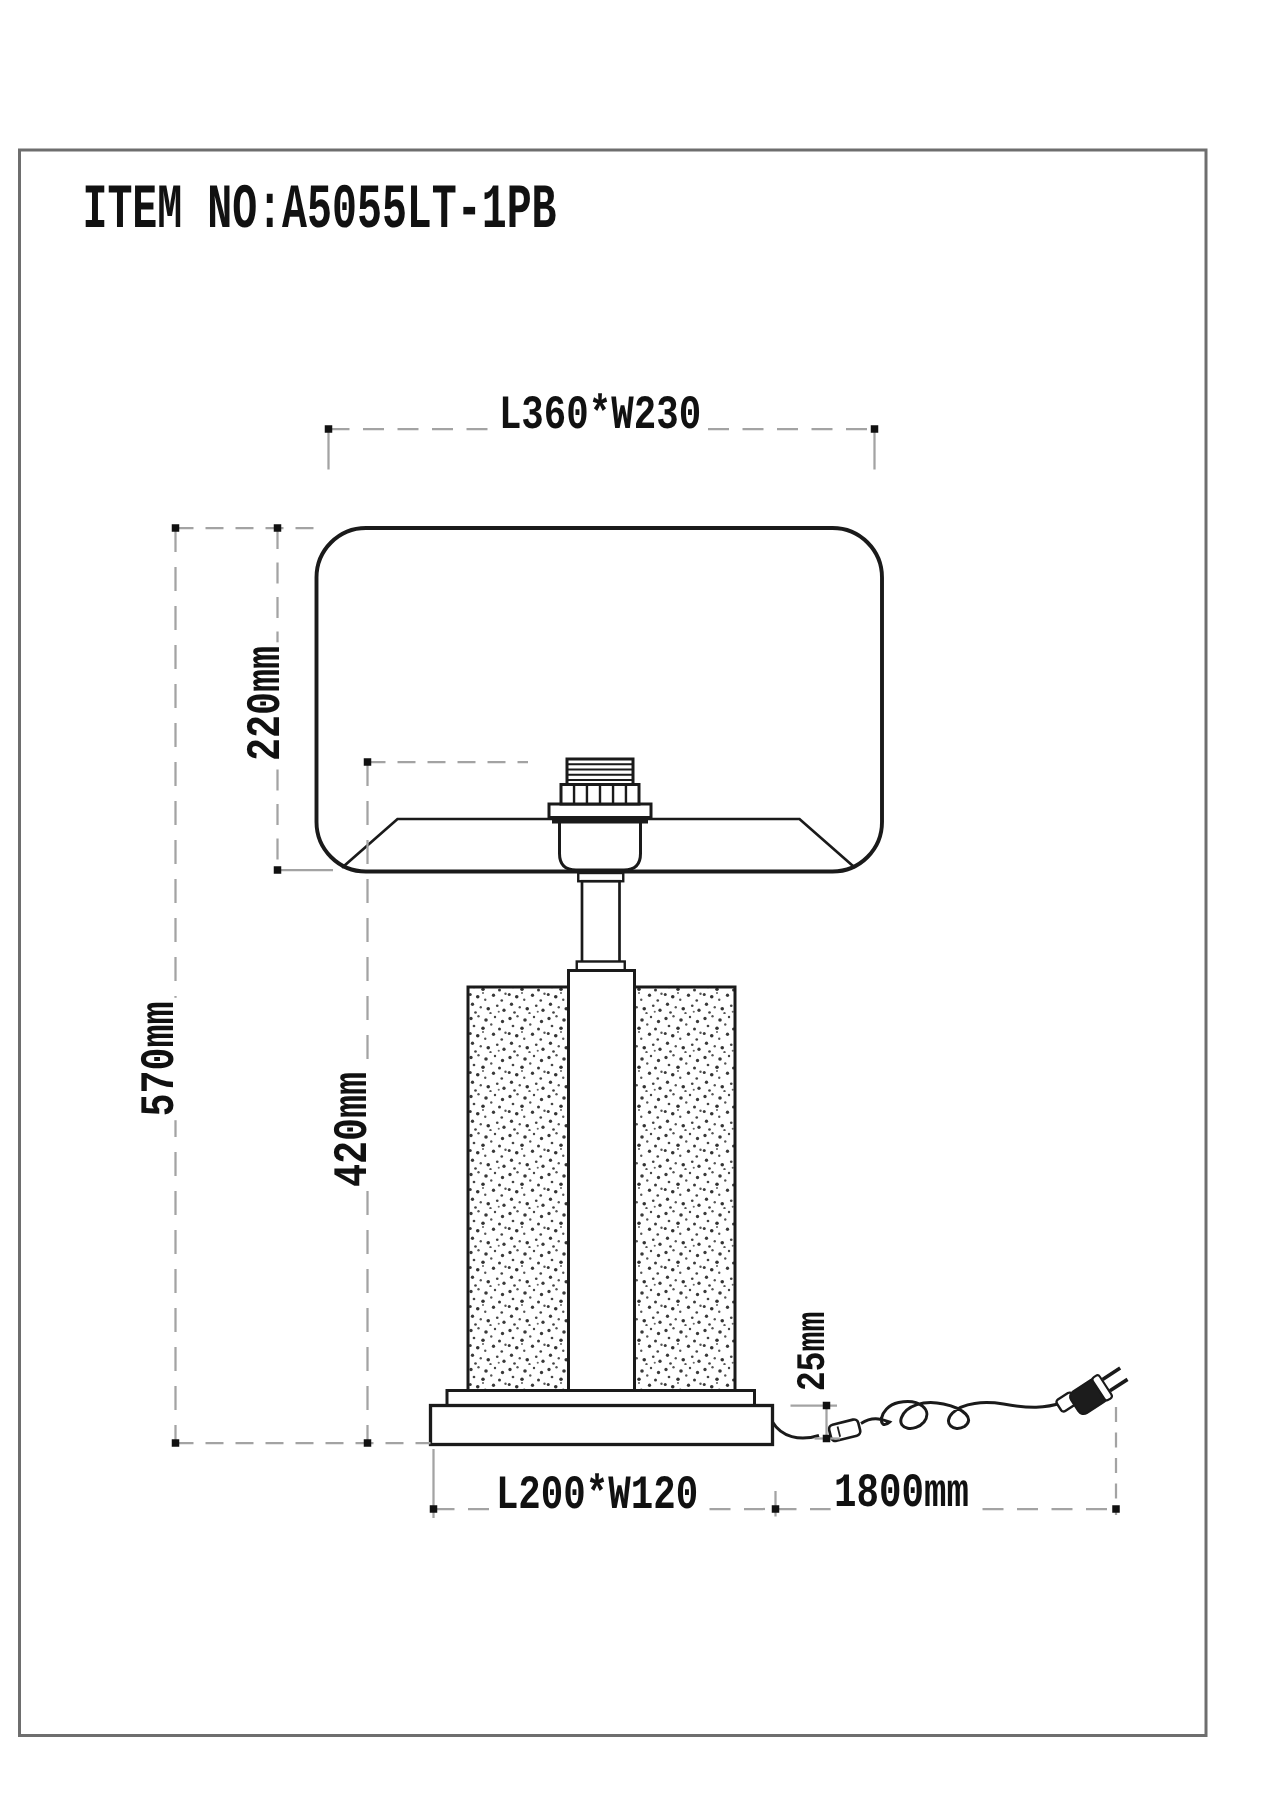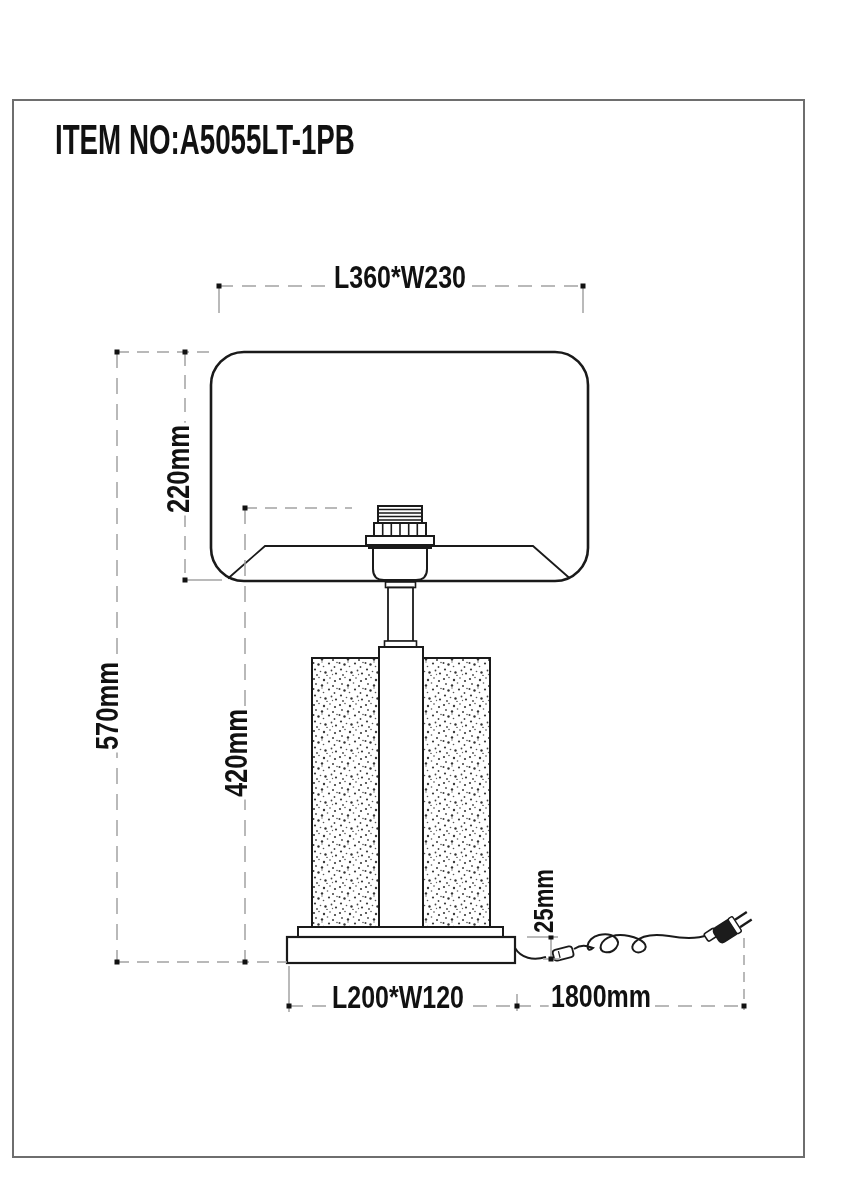--- a/index.html
+++ b/index.html
@@ -1,17 +1,17 @@
 <!DOCTYPE html>
 <html><head>
 <meta charset="utf-8">
 <style>
   html,body{margin:0;padding:0;background:#fff;}
   #stage{position:relative;width:848px;height:1200px;background:#ffffff;overflow:hidden;
-         font-family:Liberation Sans, sans-serif;color:#111;}
+         font-family:Liberation Mono, monospace;color:#111;}
   #lineart{position:absolute;left:0;top:0;}
   .lbl{position:absolute;font-weight:bold;white-space:nowrap;line-height:1;background:#fff;padding:0 3px;}
   .title{font-size:42px;transform:scaleX(0.66);transform-origin:left top;letter-spacing:0px;}
   .dimh{font-size:32px;transform:translate(-50%,-50%) scaleX(0.78);}
   .dimv{font-size:32px;transform:translate(-50%,-50%) rotate(-90deg) scaleX(0.80);}
   .dimv-sm{font-size:27px;transform:translate(-50%,-50%) rotate(-90deg) scaleX(0.82);}
 </style>
 </head>
 <body>
 

